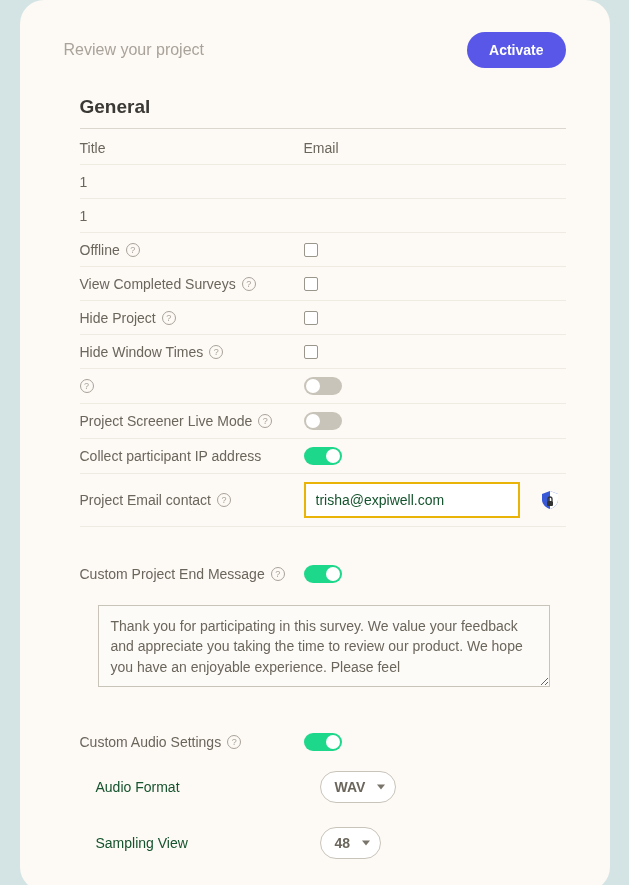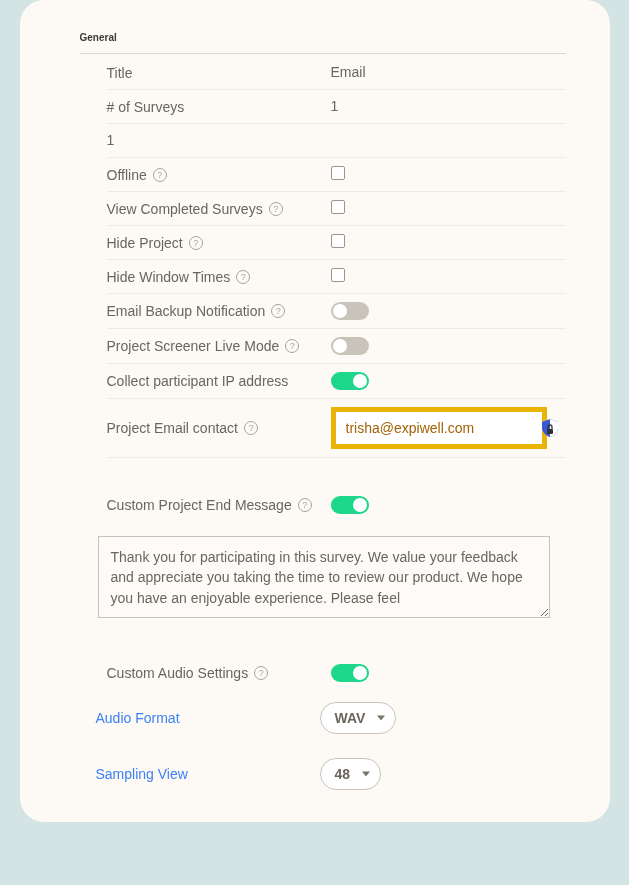--- a/index.html
+++ b/index.html
@@ -33,36 +33,36 @@
       color: #fff;
       border: none;
       border-radius: 20px;
       padding: 10px 22px;
       font-size: 14px;
       font-weight: 600;
       cursor: pointer;
     }
     .section-title {
       color: #3a3935;
-      font-size: 10px;
+      font-size: 19px;
       font-weight: 700;
       padding-bottom: 10px;
       border-bottom: 1px solid #dcd7ce;
       margin-bottom: 2px;
       margin-left: 16px;
     }
     .kv-table {
       margin-left: 16px;
     }
     .kv-row {
       display: flex;
       padding: 8px 0;
       border-bottom: 1px solid #f0ebe2;
+      align-items: center;
       min-height: 34px;
-      margin-left: 27px;
     }
     .kv-row:last-child { border-bottom: none; }
     .kv-label {
       width: 224px;
       color: #6b665c;
       font-size: 14px;
       display: flex;
       align-items: center;
       gap: 6px;
     }
@@ -107,23 +107,23 @@
       height: 14px;
       border-radius: 50%;
       background: #fff;
       top: 2px;
     }
     .toggle.off::after { left: 2px; }
     .toggle.on::after { right: 2px; }
     .email-input {
       width: 216px;
       padding: 8px 34px 8px 10px;
-      border: 5px solid #eab308;
-      font-size: 14px;
-      color: #a16207;
+      border: 2px solid #eab308;
+      font-size: 14px;
+      color: #14532d;
       background: #fff;
     }
     .email-wrap { position: relative; }
     .email-badge {
       position: absolute;
       right: 8px;
       top: 50%;
       transform: translateY(-50%);
       width: 16px;
       height: 18px;
@@ -170,42 +170,45 @@
       border-right: 4px solid transparent;
       border-top: 5px solid #7a756b;
     }
     .sub-row {
       display: flex;
       align-items: center;
       padding: 12px 0;
     }
     .sub-label {
       width: 224px;
-      color: #3b82f6;
+      color: #14532d;
       font-size: 14px;
     }
   </style>
 </head>
 <body>
 
 <div class="card">
 
+  <div class="header-row">
+    <div class="page-title">Review your project</div>
+    <button class="activate-btn">Activate</button>
+  </div>
 
   <div class="section-title">General</div>
 
   <div class="kv-table">
 
     <div class="kv-row">
       <div class="kv-label">Title</div>
       <div class="kv-value">Email</div>
     </div>
 
 
     <div class="kv-row">
-      <div class="kv-label"># of Surveys</div>
       <div class="kv-value">1</div>
     </div>
 
     <div class="kv-row">
       <div class="kv-value">1</div>
     </div>
 
     <div class="kv-row">
       <div class="kv-label">
         <span>Offline</span>
@@ -241,21 +244,20 @@
         <span>Hide Window Times</span>
         <span class="help-icon">?</span>
       </div>
       <div class="kv-value">
           <div class="checkbox"></div>
         </div>
     </div>
 
     <div class="kv-row">
       <div class="kv-label">
-        <span>Email Backup Notification</span>
         <span class="help-icon">?</span>
       </div>
       <div class="kv-value">
           <div class="toggle off"></div>
         </div>
     </div>
 
     <div class="kv-row">
       <div class="kv-label">
         <span>Project Screener Live Mode</span>

